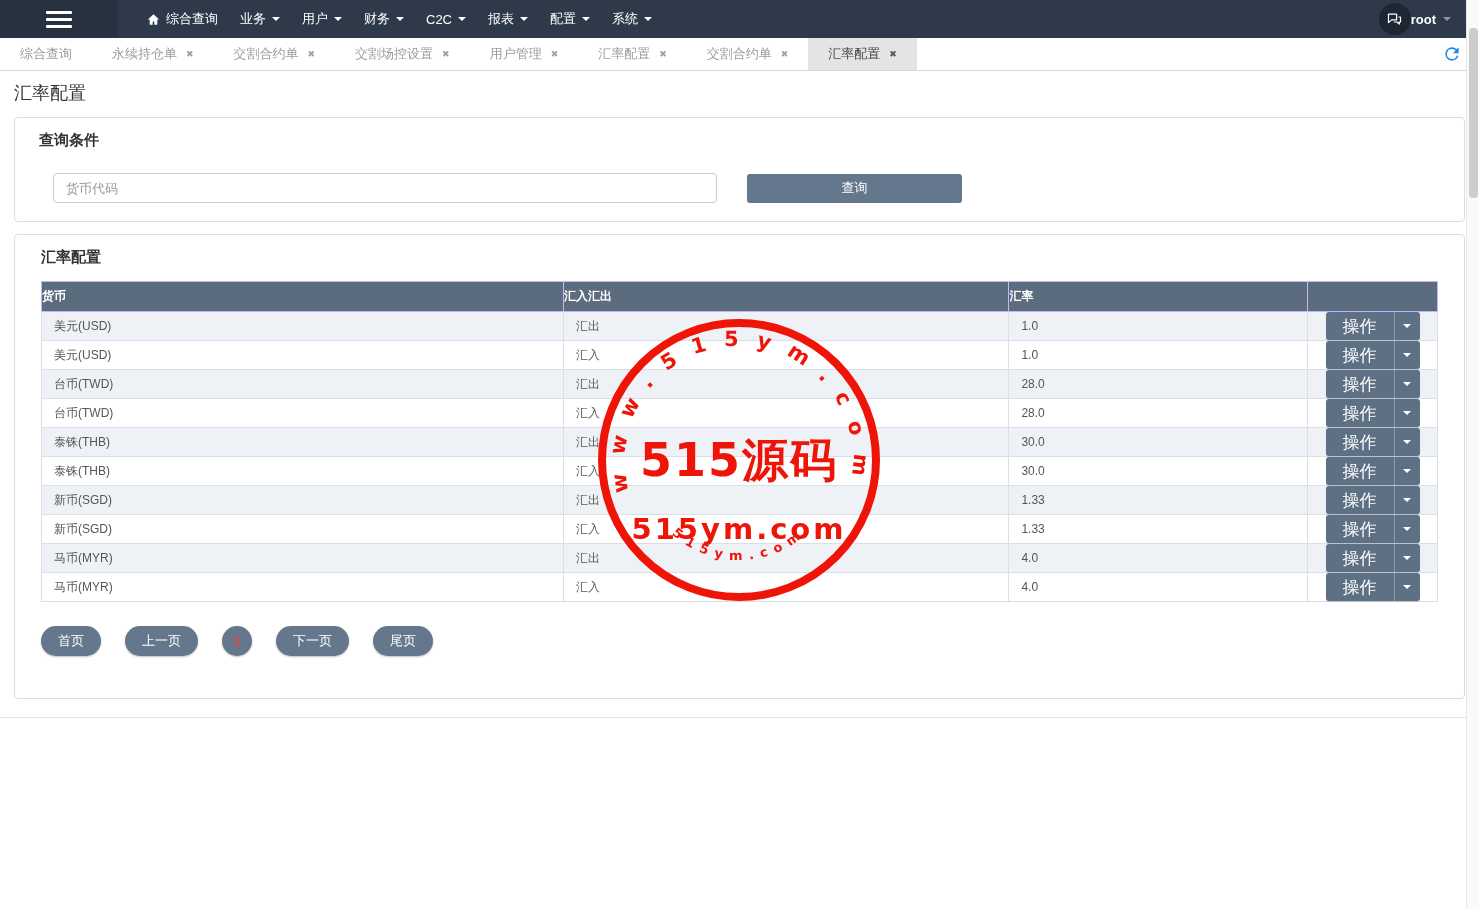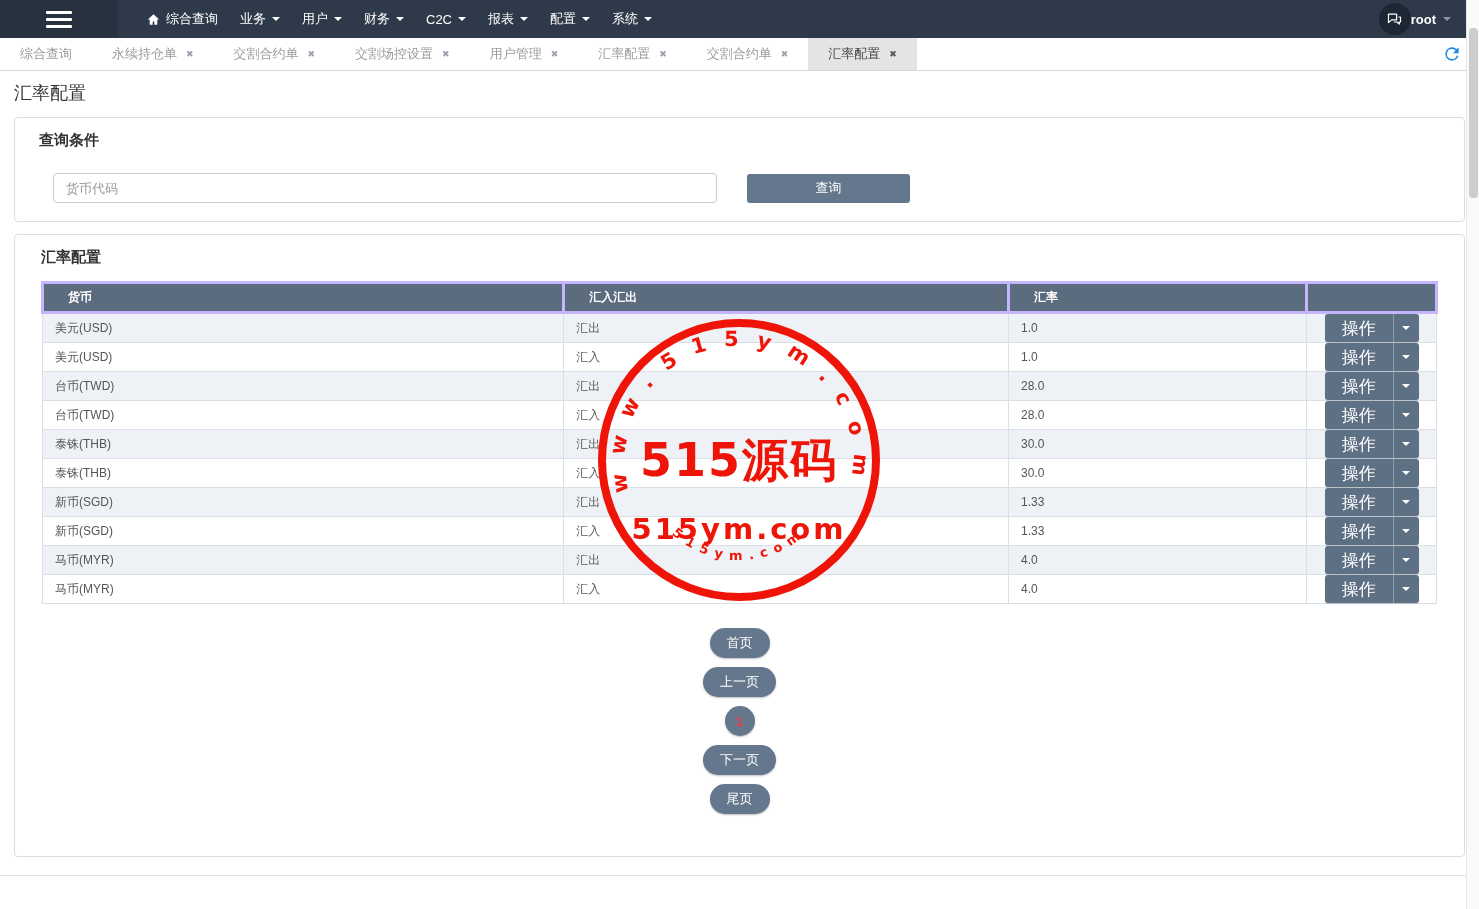--- a/index.html
+++ b/index.html
@@ -34,36 +34,36 @@
   
   .page-title { margin:10px 0 0 14px; font-size:18px; font-weight:500; color:#333; }
 
   .panel { margin:12px 14px 0 14px; border:1px solid #dadfe6; border-radius:4px; background:#fff; }
   .panel-title { font-size:15px; font-weight:bold; color:#333; }
 
   .query-panel { padding:13px 24px 18px 24px; }
   .query-row { margin-top:23px; display:flex; align-items:center; }
   .query-input { width:664px; height:30px; margin-left:14px; border:1px solid #ccc; border-radius:4px; padding:0 12px; font-size:13px; color:#555; outline:none; font-family:inherit; }
   .query-input::placeholder { color:#9a9a9a; }
-  .search-btn { margin-left:30px; width:163px; height:29px; background:#64778c; color:#fff; border:none; border-radius:3px; font-size:13px; cursor:pointer; font-family:inherit; }
+  .search-btn { margin-left:30px; width:215px; height:29px; background:#64778c; color:#fff; border:none; border-radius:3px; font-size:13px; cursor:pointer; font-family:inherit; }
 
   .results-panel { padding:13px 26px 42px 26px; }
   table.rates { width:100%; border-collapse:collapse; margin-top:14px; font-size:12px; table-layout:fixed; }
-  table.rates th { background:#5c6c7f; color:#fff; font-weight:bold; text-align:left; height:30px; padding:0 24px; border:3px solid #c4b5fd; }
+  table.rates th { background:#5c6c7f; color:#fff; font-weight:bold; text-align:left; height:30px; padding:0 0; border:1px solid #c4b5fd; }
   table.rates td { height:24px; padding:0 12px; border:1px solid #d9dfe7; color:#555; }
   table.rates tbody tr:nth-child(odd) { background:#eef1f6; }
   table.rates tbody tr:nth-child(even) { background:#fff; }
 
   .split-btn { display:inline-flex; height:28px; background:#5e7084; border-radius:3px; overflow:hidden; cursor:pointer; box-shadow:0 1px 1px rgba(0,0,0,.15); }
   .split-main { display:flex; align-items:center; padding:0 17px; color:#fff; font-size:17px; }
   .split-caret { width:26px; display:flex; align-items:center; justify-content:center; border-left:1px solid rgba(255,255,255,.3); }
   .split-caret .caret-down { color:#fff; border-left-width:4px; border-right-width:4px; border-top-width:4px; }
   .action-cell { text-align:center; }
 
-  .pagination { margin-top:24px; display:flex; align-items:center; gap:9px;flex-direction:column; }
+  .pagination { margin-top:24px; display:flex; align-items:center; gap:24px; }
   .page-btn { height:30px; padding:0 17px; border:none; border-radius:15px; background:#64778c; color:#fff; font-size:13px; display:flex; align-items:center; justify-content:center; cursor:pointer; box-shadow:0 1px 2px rgba(0,0,0,.25); font-family:inherit; }
   .page-btn.current { width:30px; padding:0; color:#f03b3b; font-weight:bold; }
 
   .footer-divider { margin-top:18px; border-top:1px solid #e2e2e2; height:0; }
 
   
   .stamp { position:absolute; left:597px; top:318px; width:284px; height:284px; pointer-events:none; z-index:50; }
   .stamp text { fill:#ee1508; font-family:"DejaVu Sans","Liberation Sans",sans-serif; }
 
   

